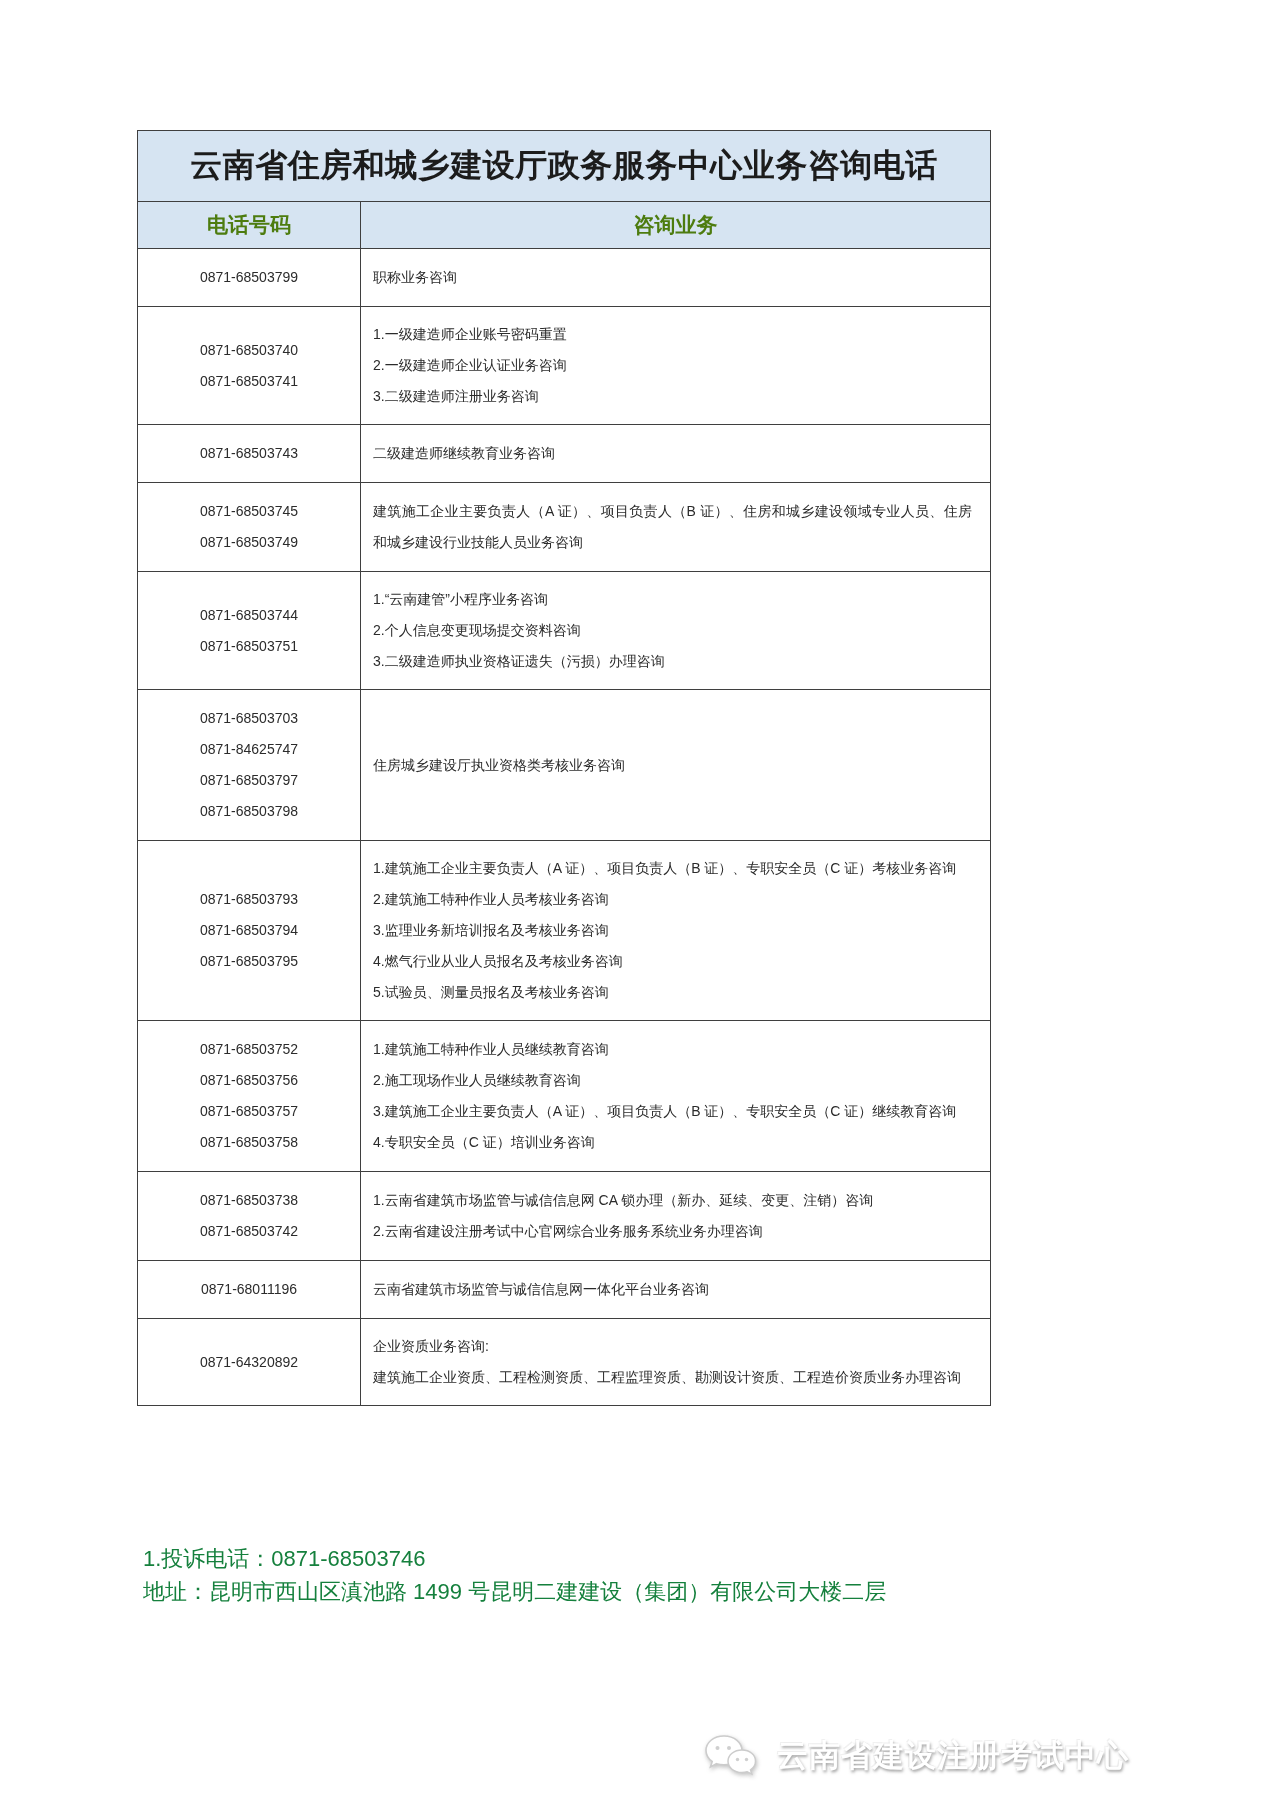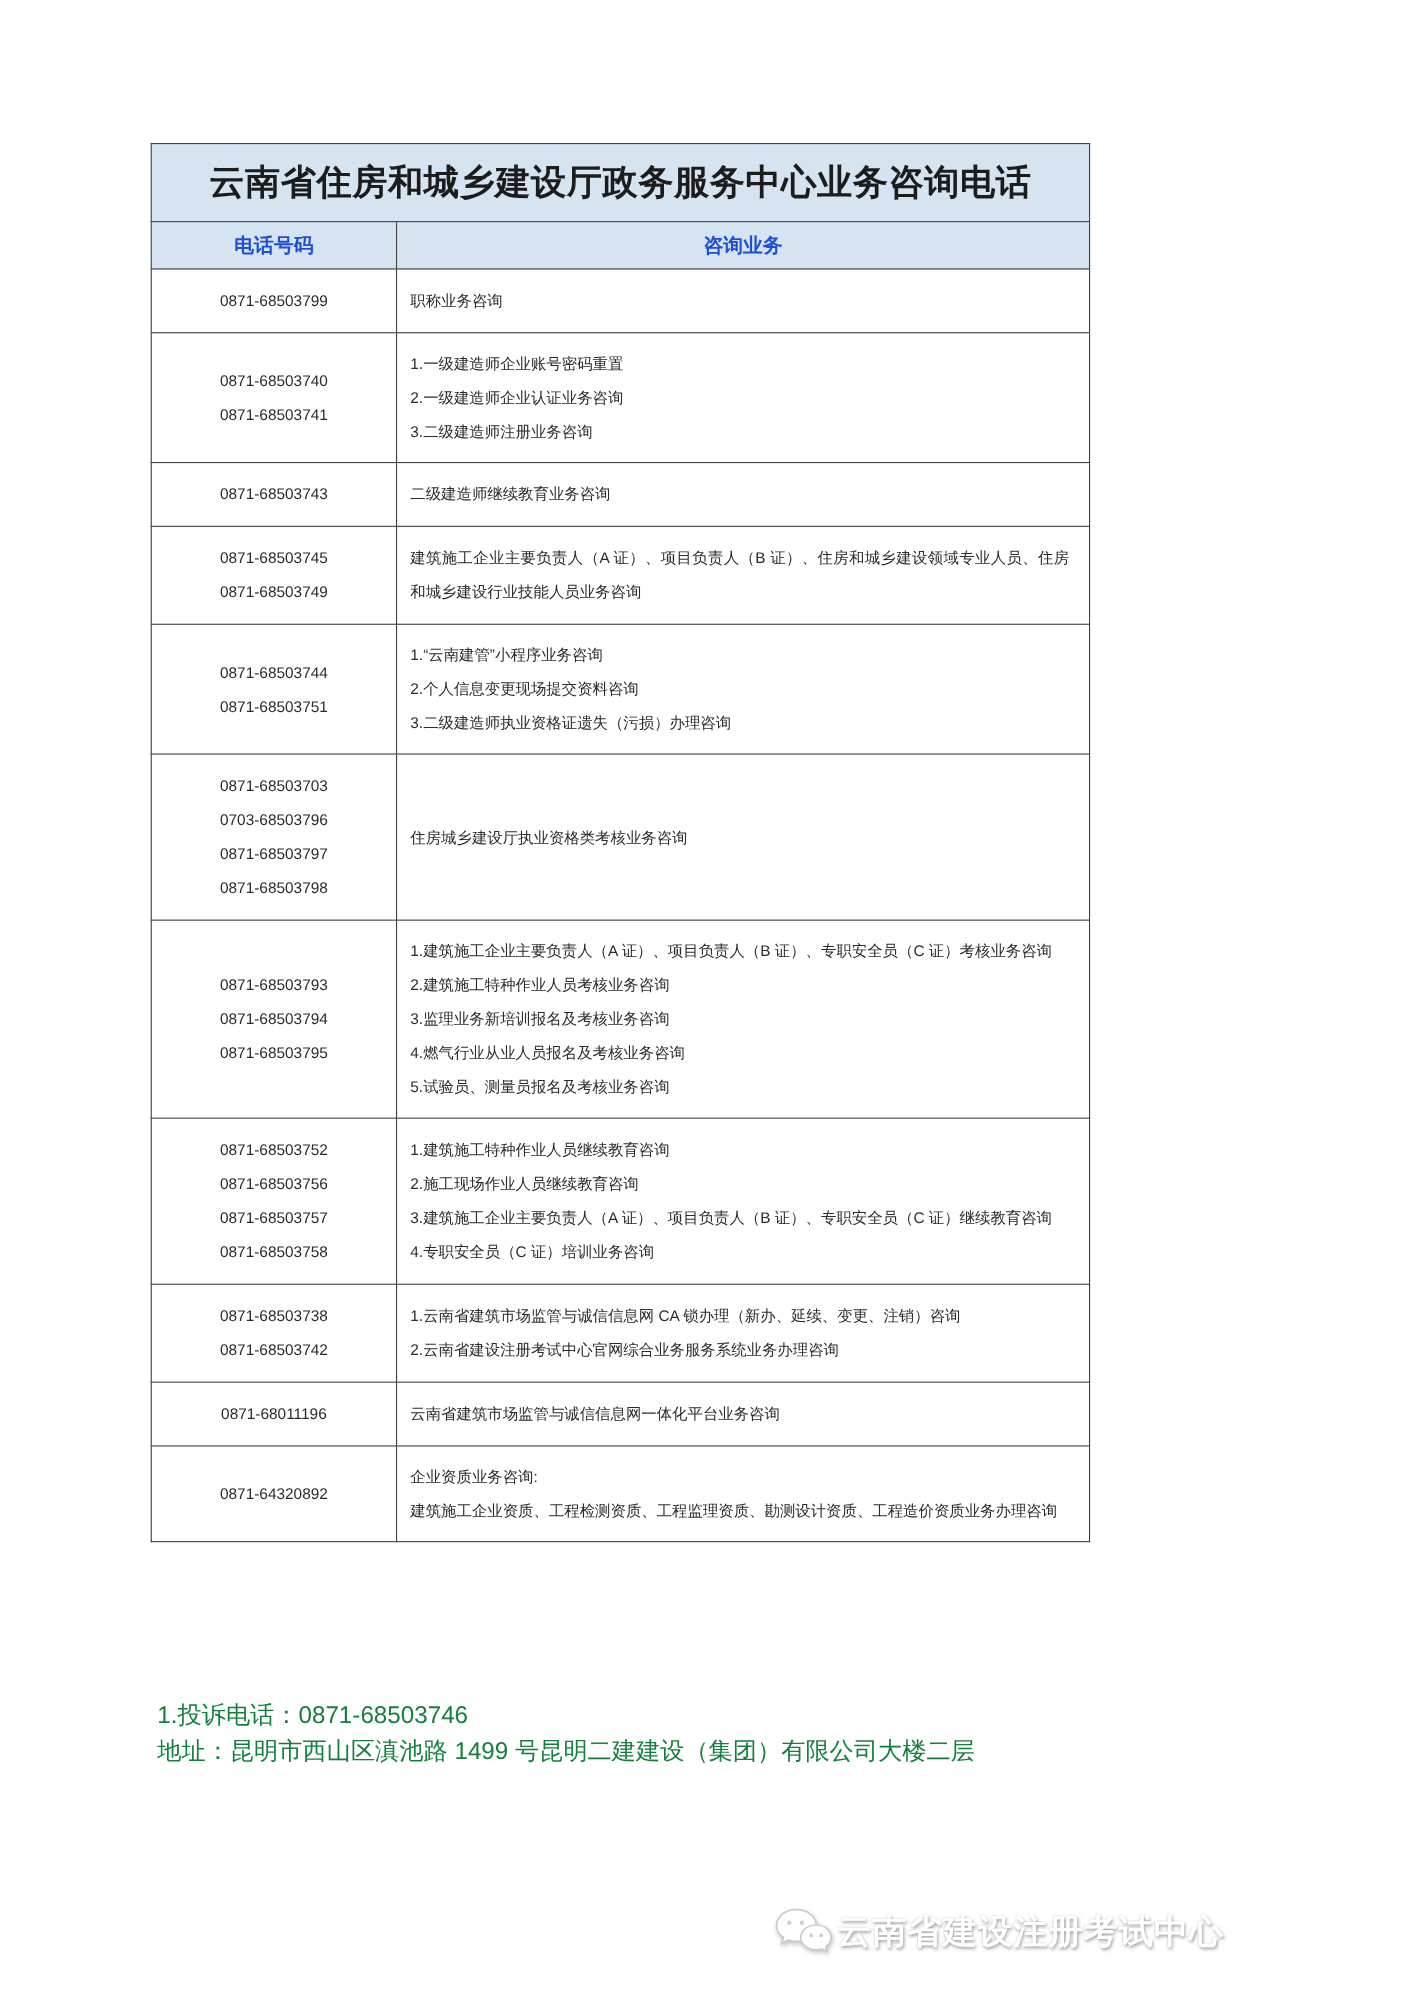--- a/index.html
+++ b/index.html
@@ -30,25 +30,25 @@
     background:var(--header-bg,#d6e4f2);
     font-size:32px;
     font-weight:bold;
     letter-spacing:0.5px;
     text-align:center;
     padding:13px 6px;
     color:#1c1c1c;
   }
   th.col-head{
     background:var(--header-bg,#d6e4f2);
-    font-size:18px;
+    font-size:21px;
     font-weight:bold;
     text-align:center;
     padding:9px 4px;
-    color:#1d4ed8;
+    color:#4d7c0f;
   }
   td.phone-cell{
     text-align:center;
     font-size:14px;
     line-height:31px;
     padding:13px 4px;
   }
   td.service-cell{
     font-size:14px;
     line-height:31px;
@@ -65,21 +65,21 @@
     font-size:22px;
     line-height:33px;
     color:#15803d;
   }
   .watermark{
     position:absolute;
     left:703px;
     top:1733px;
     display:flex;
     align-items:center;
-    gap:4px;
+    gap:20px;
   }
   .wm-icon svg{
     display:block;
     filter:drop-shadow(1px 2px 2px rgba(80,80,80,0.35));
   }
   .wm-text{
     font-size:31px;
     font-weight:bold;
     letter-spacing:1px;
     color:var(--wm,#ffffff);
@@ -150,21 +150,21 @@
           </td>
           <td class="service-cell">
             <div class="service-line hanging">1.“云南建管”小程序业务咨询</div>
             <div class="service-line hanging">2.个人信息变更现场提交资料咨询</div>
             <div class="service-line hanging">3.二级建造师执业资格证遗失（污损）办理咨询</div>
           </td>
         </tr>
         <tr>
           <td class="phone-cell">
             <div class="phone">0871-68503703</div>
-            <div class="phone">0703-68503796</div>
+            <div class="phone">0871-84625747</div>
             <div class="phone">0871-68503797</div>
             <div class="phone">0871-68503798</div>
           </td>
           <td class="service-cell">
             <div class="service-line">住房城乡建设厅执业资格类考核业务咨询</div>
           </td>
         </tr>
         <tr>
           <td class="phone-cell">
             <div class="phone">0871-68503793</div>

